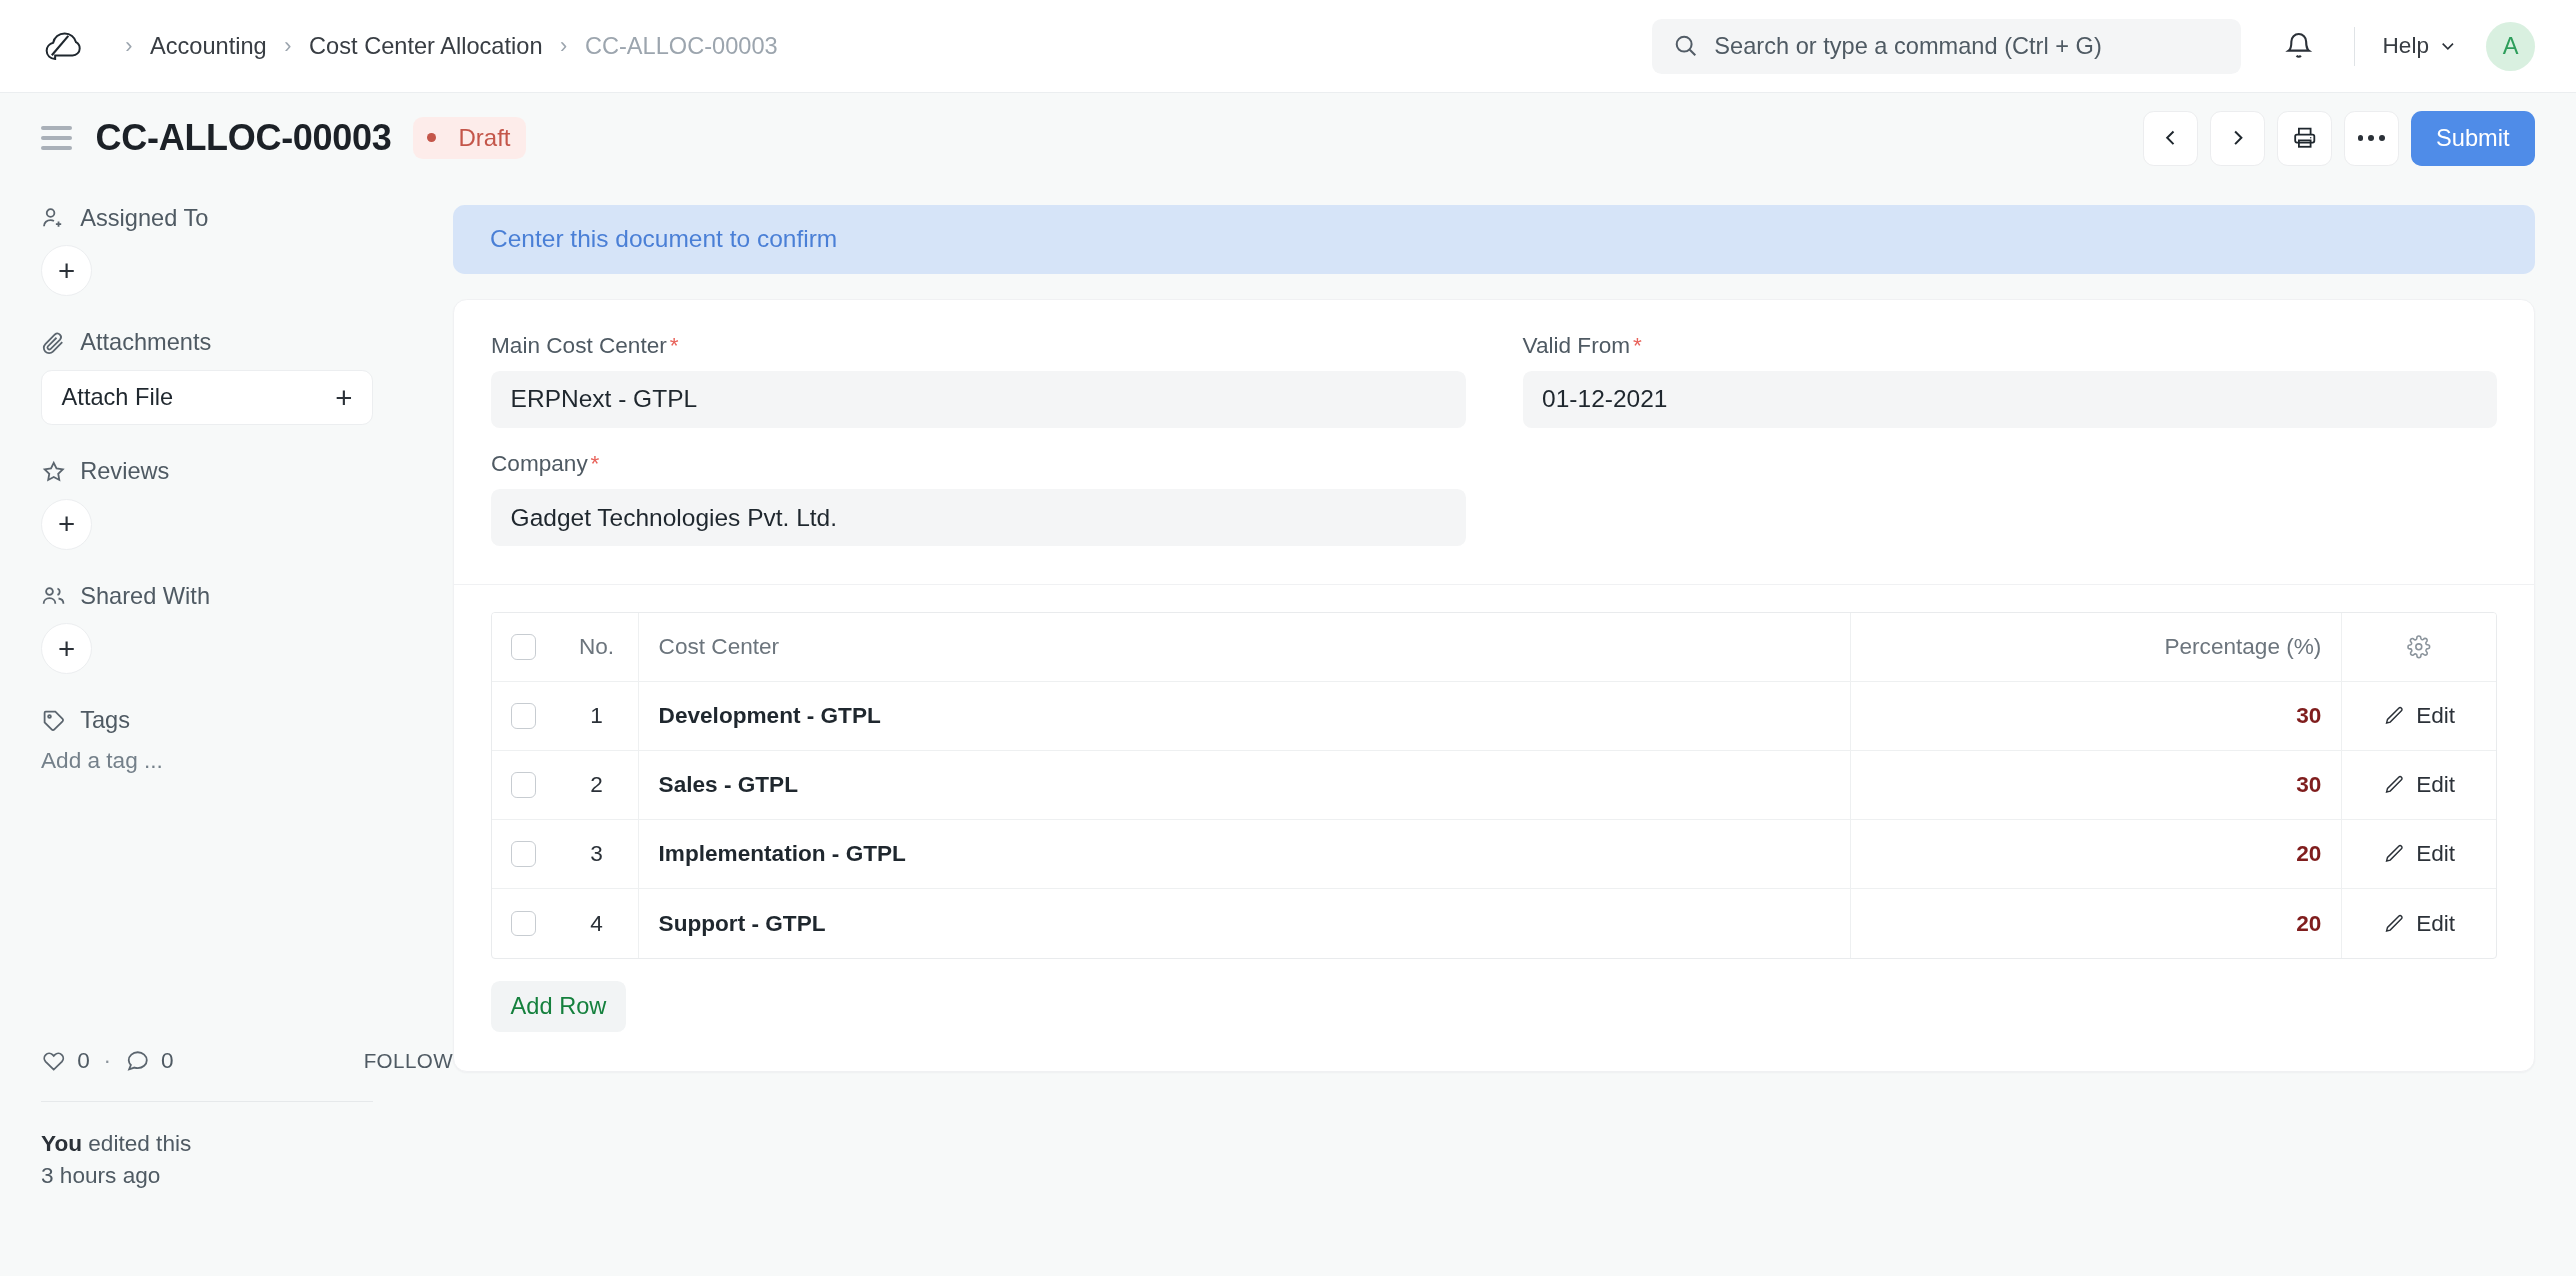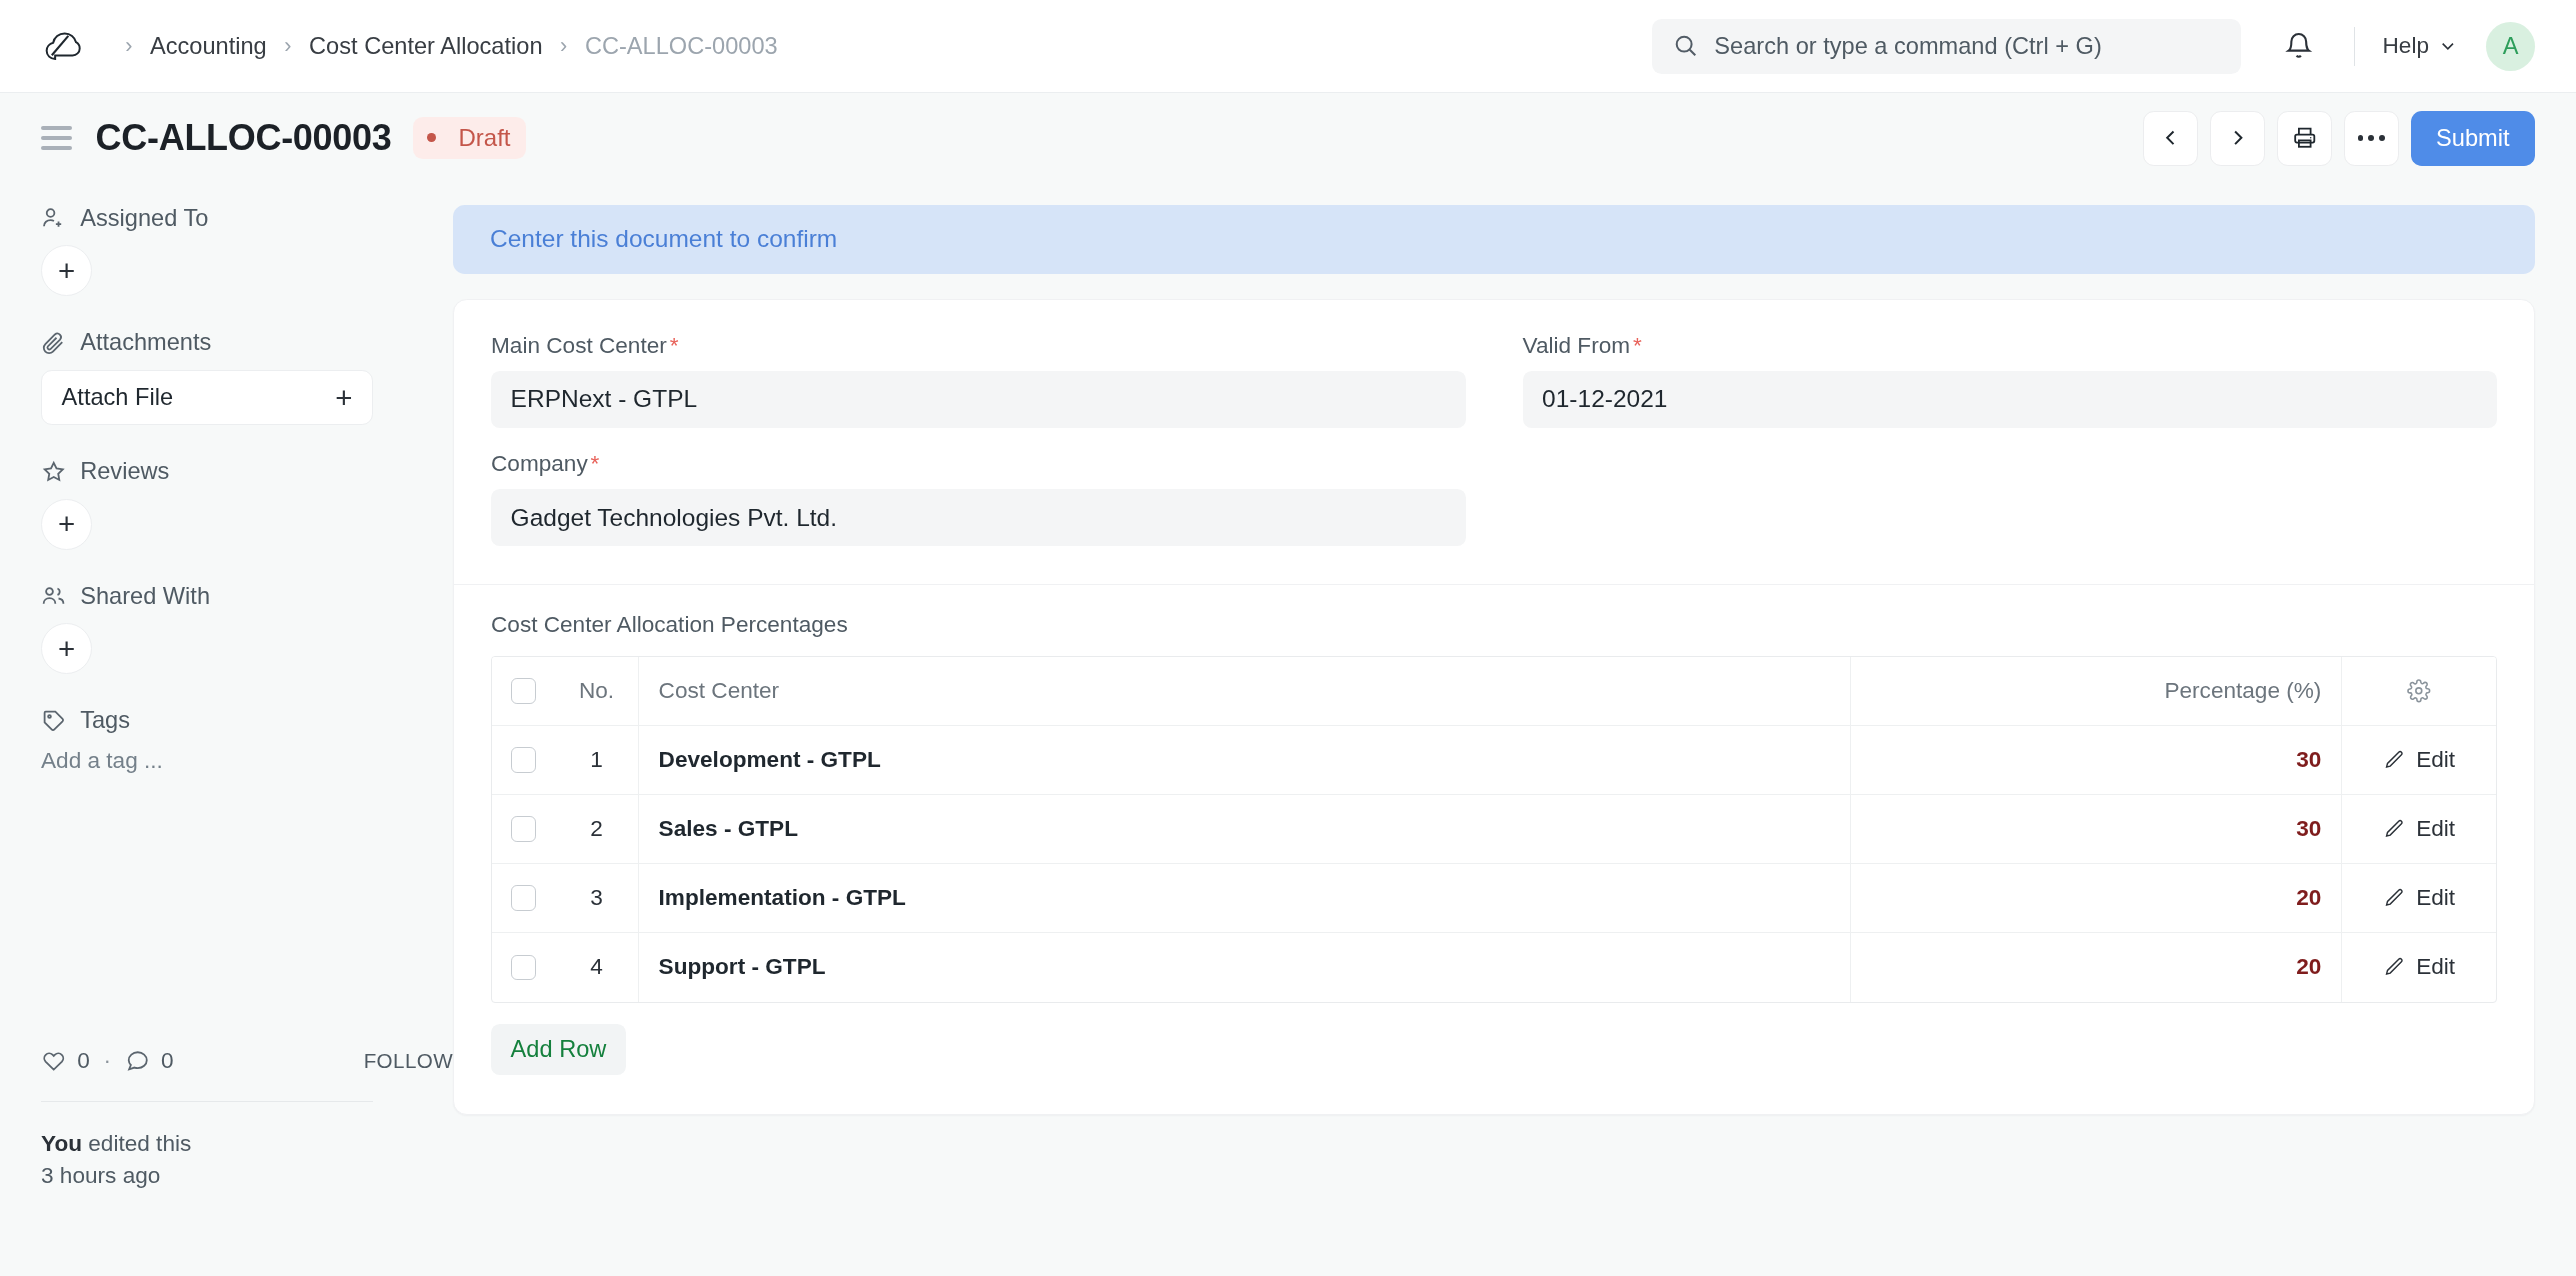--- a/index.html
+++ b/index.html
@@ -596,21 +596,20 @@
           <label class="field-label">
             <span>Company</span><span class="req">*</span>
           </label>
           <div class="field-input">Gadget Technologies Pvt. Ltd.</div>
         </div>
         <div></div>
       </div>
 
       <div class="section-rule"></div>
 
-      <div class="section-label">Cost Center Allocation Percentages</div>
 
       <div class="grid-table">
 
         <div class="grid-row head">
           <div class="cell c-check">
             <span class="cb"></span>
           </div>
           <div class="cell c-no">No.</div>
           <div class="cell c-name">Cost Center</div>
           <div class="cell c-pct">Percentage (%)</div>

